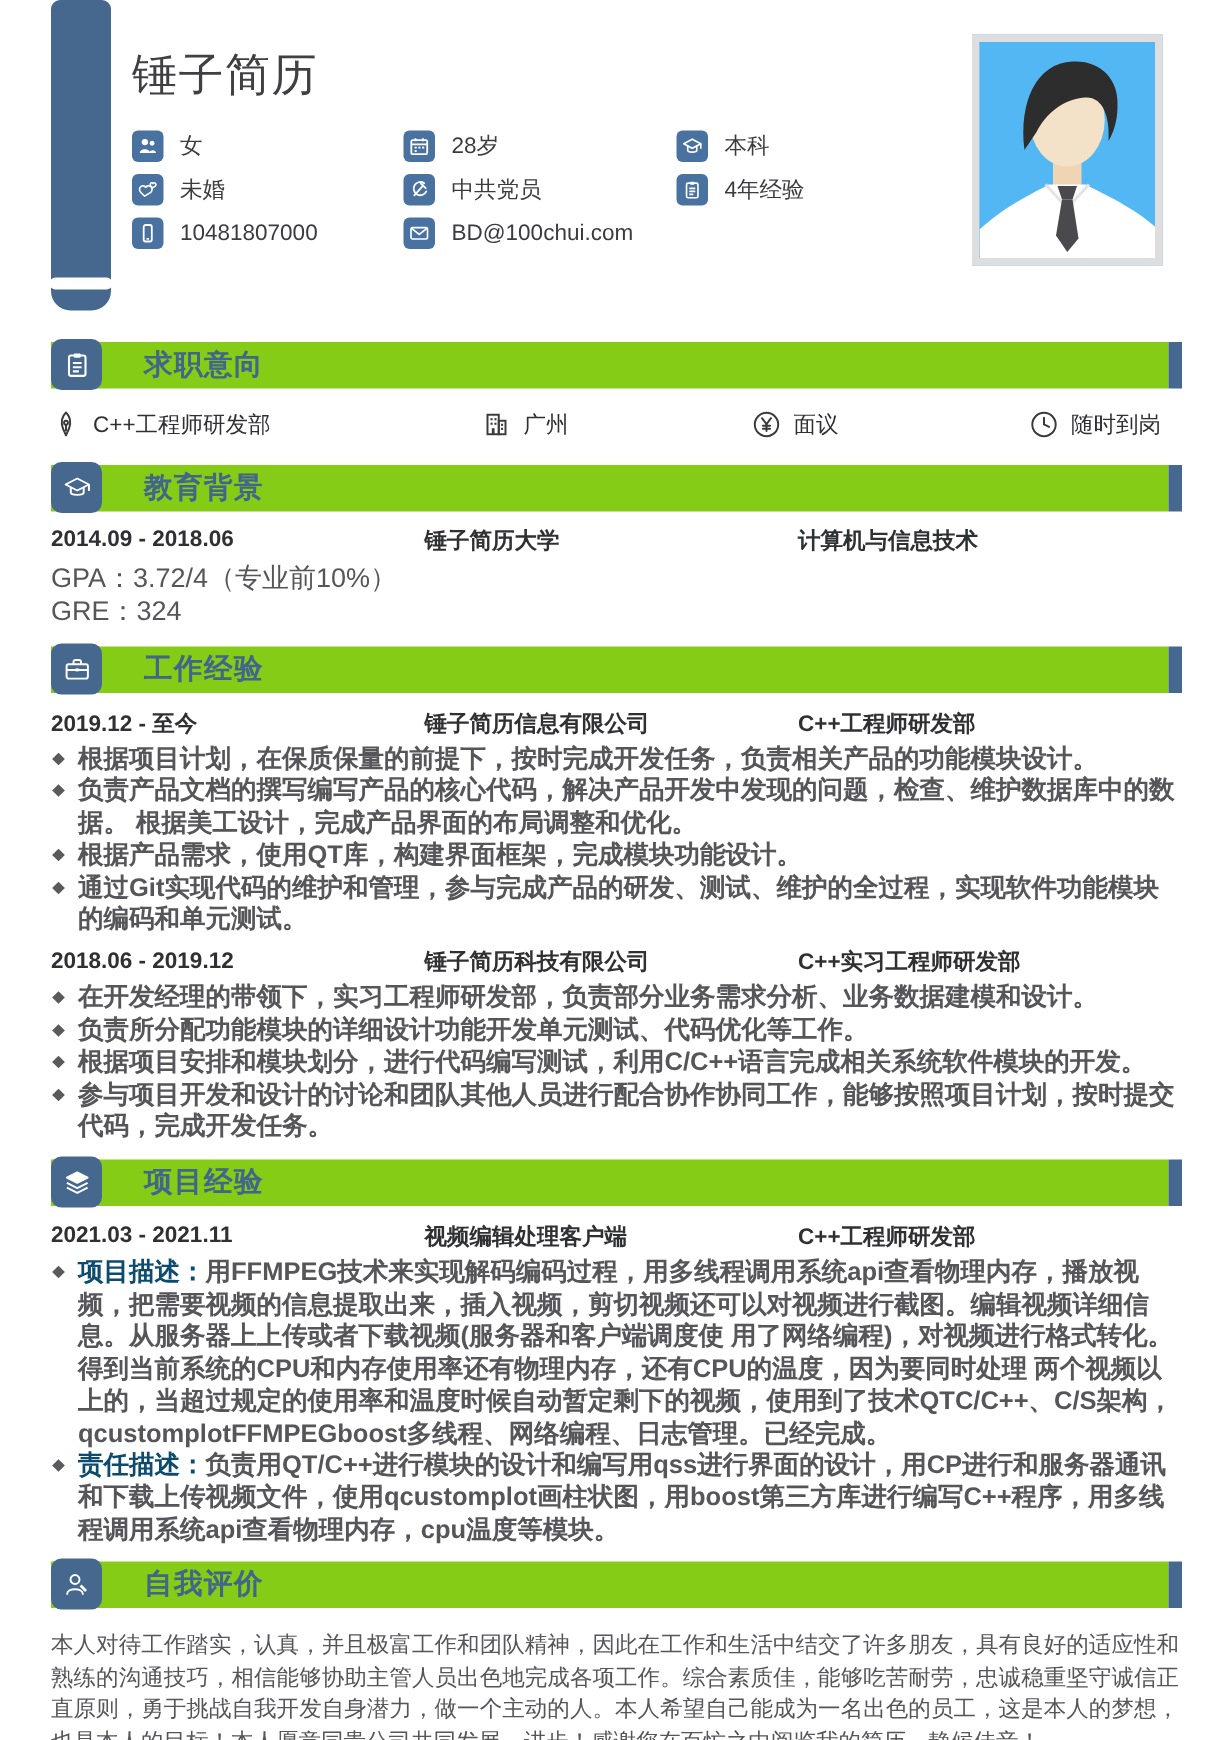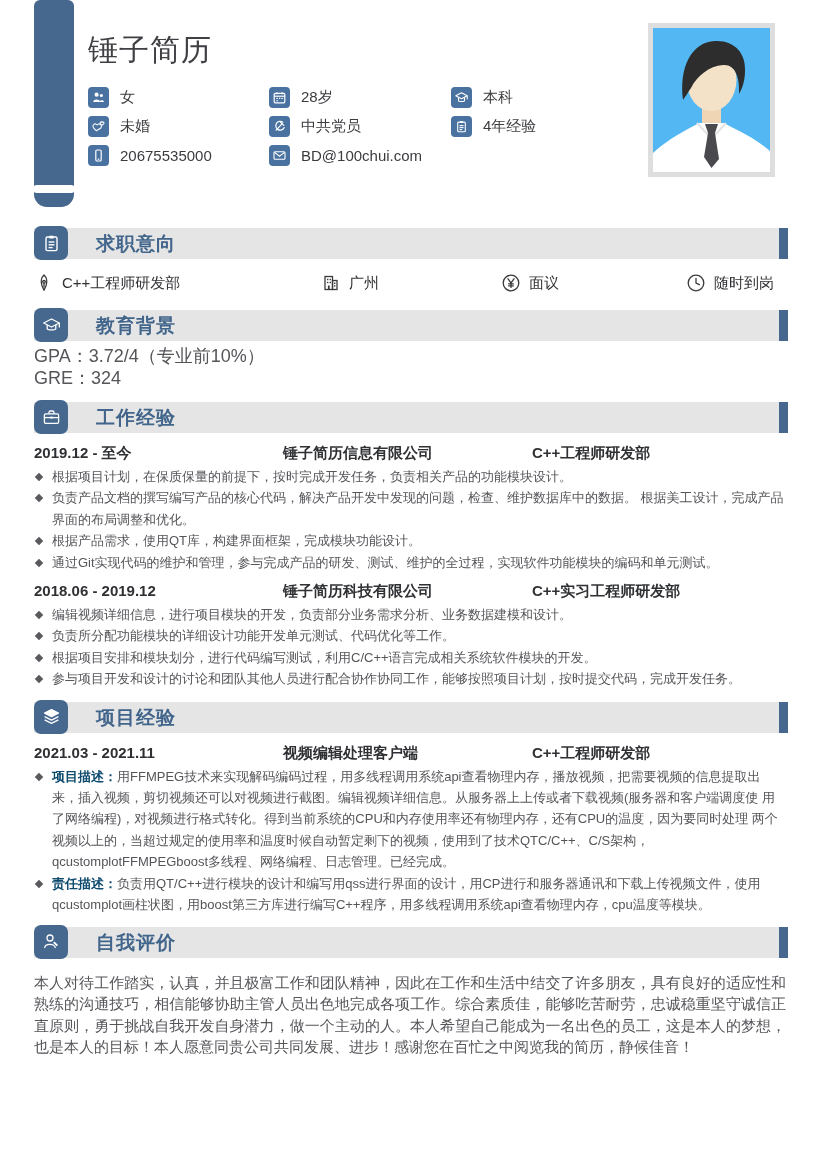--- a/index.html
+++ b/index.html
@@ -14,33 +14,33 @@
   .name{margin:30px 0 0 0;font-size:30px;font-weight:500;color:#3f3f44;letter-spacing:1px;}
   .tagline{margin:16px 0 0 0;font-size:15px;color:#4a4a4e;}
   .info-grid{display:grid;grid-template-columns:181px 182px auto;row-gap:8px;margin-top:16px;}
   .info-item{display:flex;align-items:center;height:21px;font-size:15px;color:#3c3c40;}
   .ibox{flex:none;width:21px;height:21px;background:#4a72a0;border-radius:4px;margin-right:11px;display:flex;align-items:center;justify-content:center;}
   .ibox svg{display:block;}
   .photo{position:absolute;left:648px;top:23px;width:127px;height:154px;border:5px solid #dedede;box-sizing:border-box;background:#52b7f2;}
   .photo svg{display:block;}
 
   
-  .sec-head{position:relative;margin-left:34px;margin-right:41px;height:31px;background:#e5e5e5;}
+  .sec-head{position:relative;margin-left:34px;margin-right:41px;height:31px;background:#84cc16;}
   .sec-icon{position:absolute;left:0;top:-2px;width:34px;height:34px;background:#46688f;border-radius:7px;display:flex;align-items:center;justify-content:center;}
   .sec-icon svg{display:block;}
   .sec-title{position:absolute;left:62px;top:0;margin:0;line-height:31px;font-size:19px;font-weight:bold;color:#42658b;letter-spacing:1px;}
   .sec-endbar{position:absolute;right:-9px;top:0;width:9px;height:31px;background:#46688f;}
 
   
   .row3{display:grid;grid-template-columns:249px 249px 1fr;margin:0 34px;font-size:15px;font-weight:bold;color:#2f3033;}
   .intent-row{display:grid;grid-template-columns:287px 180px 185px 1fr;margin:14px 34px 0;}
   .intent-item{display:flex;align-items:center;font-size:15px;color:#2f3033;}
   .intent-item svg{flex:none;margin-right:8px;}
   .detail-line{margin:0 34px;font-size:18px;line-height:22px;color:#55555a;}
-  .blt{display:flex;margin:0 34px;font-size:13px;line-height:21.4px;color:#55555a;}
+  .blt{display:flex;margin:0 34px;font-size:17px;line-height:21.4px;color:#55555a;font-weight:bold;}
   .dia{flex:none;width:6px;height:6px;background:#5a5a5e;transform:rotate(45deg);margin:8px 10px 0 2px;}
   .btext{flex:1;}
   .blt b{color:#0c4a6e;}
   .para{margin:14px 34px 0;font-size:15px;line-height:21.6px;color:#55555a;text-align:justify;}
 
   .mt18{margin-top:18px;} .mt17{margin-top:17px;} .mt13{margin-top:13px;}
   .mt12{margin-top:12px;} .mt11{margin-top:11px;}
   .mt9{margin-top:9px;} .mt4{margin-top:4px;} .mt3{margin-top:3px;}
   .pt10{padding-top:10px;}
 </style>
@@ -127,21 +127,21 @@
           <span class="ilabel">4年经验</span>
         </div>
 
         <div class="info-item">
           <span class="ibox">
             <svg width="13" height="13" viewBox="0 0 13 13" fill="none" stroke="#fff" stroke-width="1.2">
                 <rect x="3.8" y="1" width="5.4" height="11" rx="1.3"></rect>
                 <line x1="5.7" y1="10.2" x2="7.3" y2="10.2"></line>
               </svg>
           </span>
-          <span class="ilabel">20675535000</span>
+          <span class="ilabel">10481807000</span>
         </div>
         <div class="info-item">
           <span class="ibox">
             <svg width="13" height="13" viewBox="0 0 13 13" fill="none" stroke="#fff" stroke-width="1.1">
                 <rect x="1" y="2.7" width="11" height="7.6" rx="1"></rect>
                 <polyline points="1.6,3.4 6.5,7.3 11.4,3.4"></polyline>
               </svg>
           </span>
           <span class="ilabel">BD@100chui.com</span>
         </div>
@@ -224,20 +224,25 @@
       <span class="sec-icon">
         <svg width="19" height="19" viewBox="0 0 19 19" fill="none" stroke="#fff" stroke-width="1.3" stroke-linejoin="round">
             <polygon points="9.5,3 17.3,7 9.5,11 1.7,7"></polygon>
             <path d="M5.2,8.9 V12.4 C5.2,14.4 13.8,14.4 13.8,12.4 V8.9"></path>
             <line x1="17.3" y1="7" x2="17.3" y2="11.4"></line>
           </svg>
       </span>
       <h2 class="sec-title">教育背景</h2>
       <span class="sec-endbar"></span>
     </div>
+    <div class="row3 pt10">
+      <span>2014.09 - 2018.06</span>
+      <span>锤子简历大学</span>
+      <span>计算机与信息技术</span>
+    </div>
     <div class="detail-line mt4">GPA：3.72/4（专业前10%）</div>
     <div class="detail-line">GRE：324</div>
   </section>
 
   <section>
     <div class="sec-head mt13">
       <span class="sec-icon">
         <svg width="19" height="19" viewBox="0 0 19 19" fill="none" stroke="#fff" stroke-width="1.3">
             <rect x="2.4" y="5.8" width="14.2" height="9.6" rx="1.4"></rect>
             <path d="M7,5.8 V4.4 C7,3.6 7.7,3 8.5,3 H10.5 C11.3,3 12,3.6 12,4.4 V5.8"></path>
@@ -271,21 +276,21 @@
         <span class="btext">通过Git实现代码的维护和管理，参与完成产品的研发、测试、维护的全过程，实现软件功能模块的编码和单元测试。</span>
       </div>
 
     <div class="row3 mt9">
       <span>2018.06 - 2019.12</span>
       <span>锤子简历科技有限公司</span>
       <span>C++实习工程师研发部</span>
     </div>
     <div class="blt mt3">
         <span class="dia"></span>
-        <span class="btext">编辑视频详细信息，进行项目模块的开发，负责部分业务需求分析、业务数据建模和设计。</span>
+        <span class="btext">在开发经理的带领下，实习工程师研发部，负责部分业务需求分析、业务数据建模和设计。</span>
       </div>
     <div class="blt">
         <span class="dia"></span>
         <span class="btext">负责所分配功能模块的详细设计功能开发单元测试、代码优化等工作。</span>
       </div>
     <div class="blt">
         <span class="dia"></span>
         <span class="btext">根据项目安排和模块划分，进行代码编写测试，利用C/C++语言完成相关系统软件模块的开发。</span>
       </div>
     <div class="blt">

